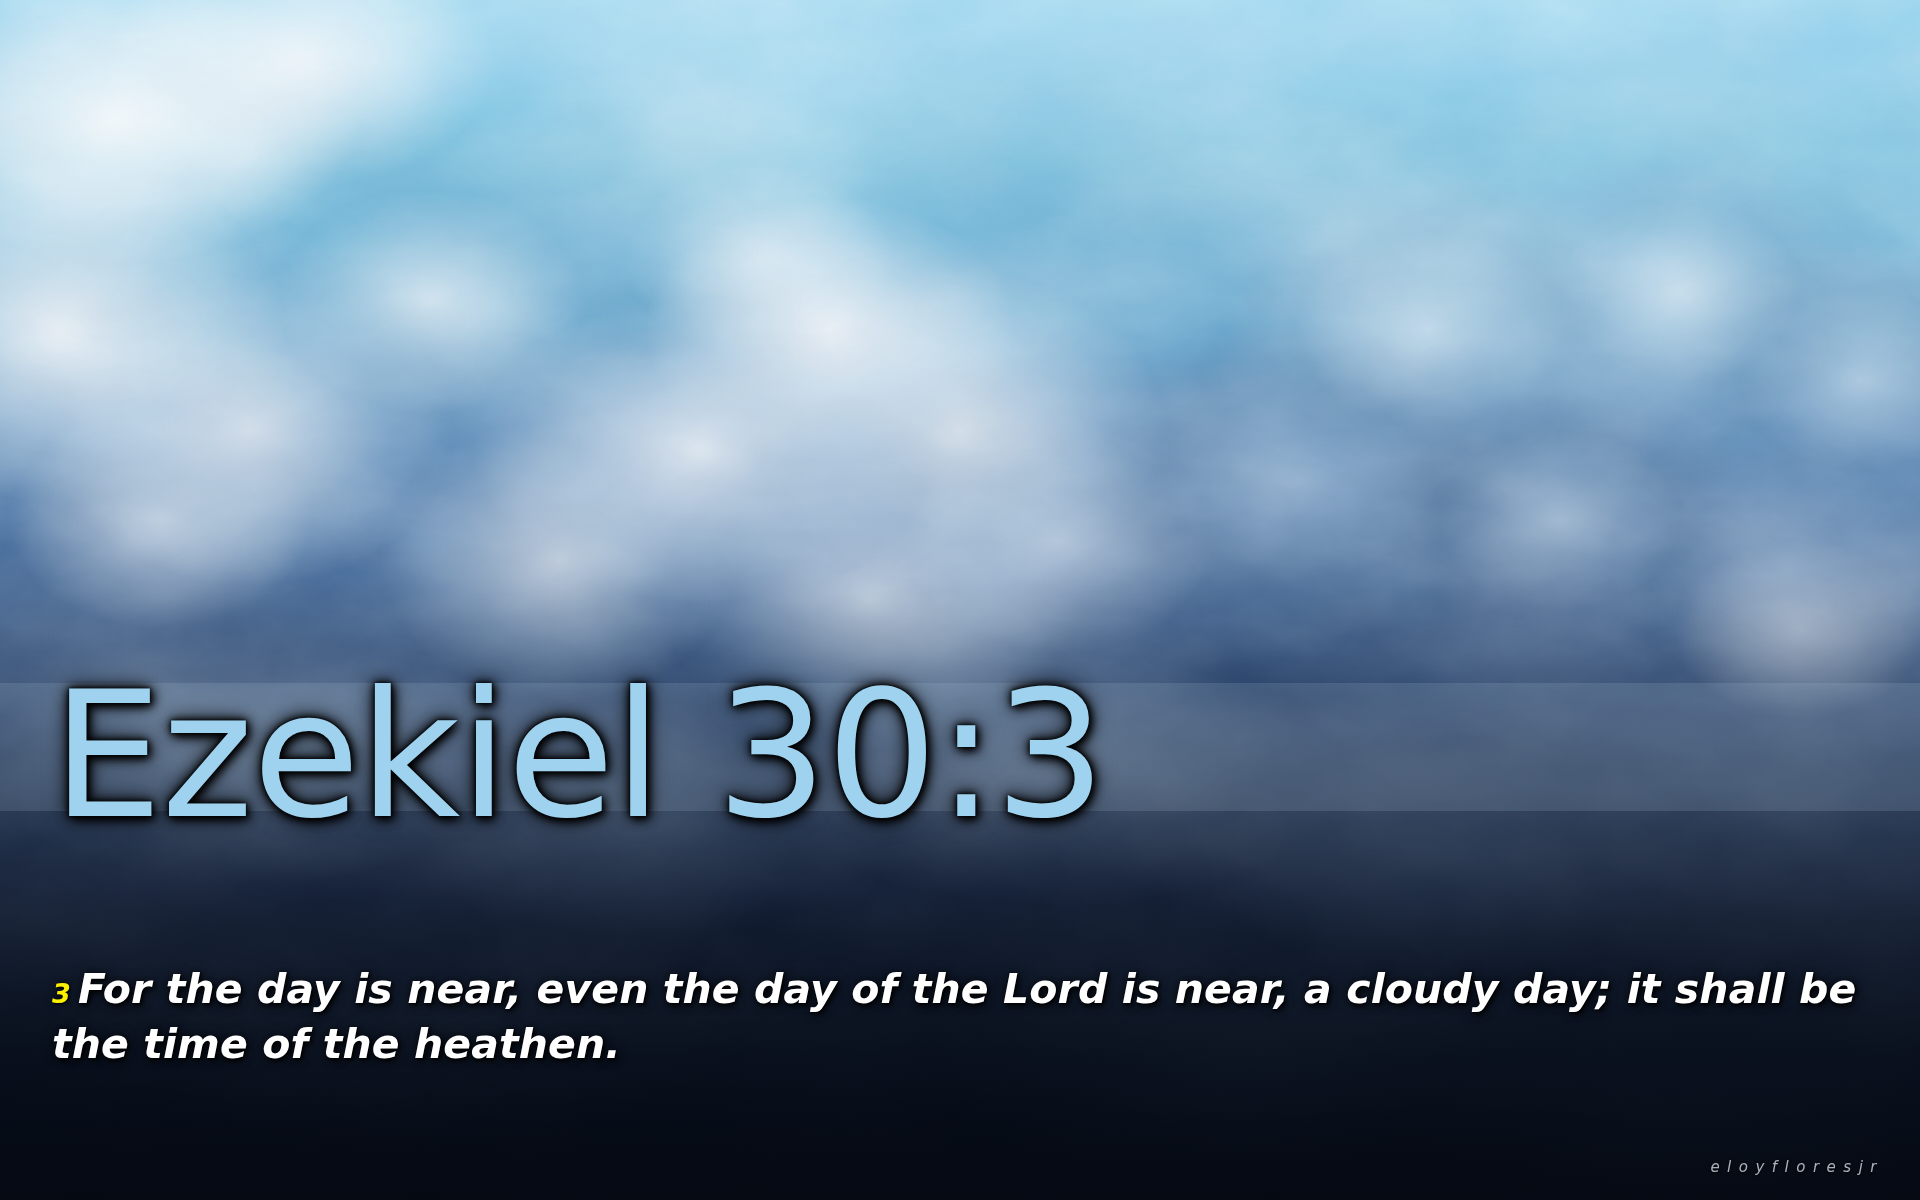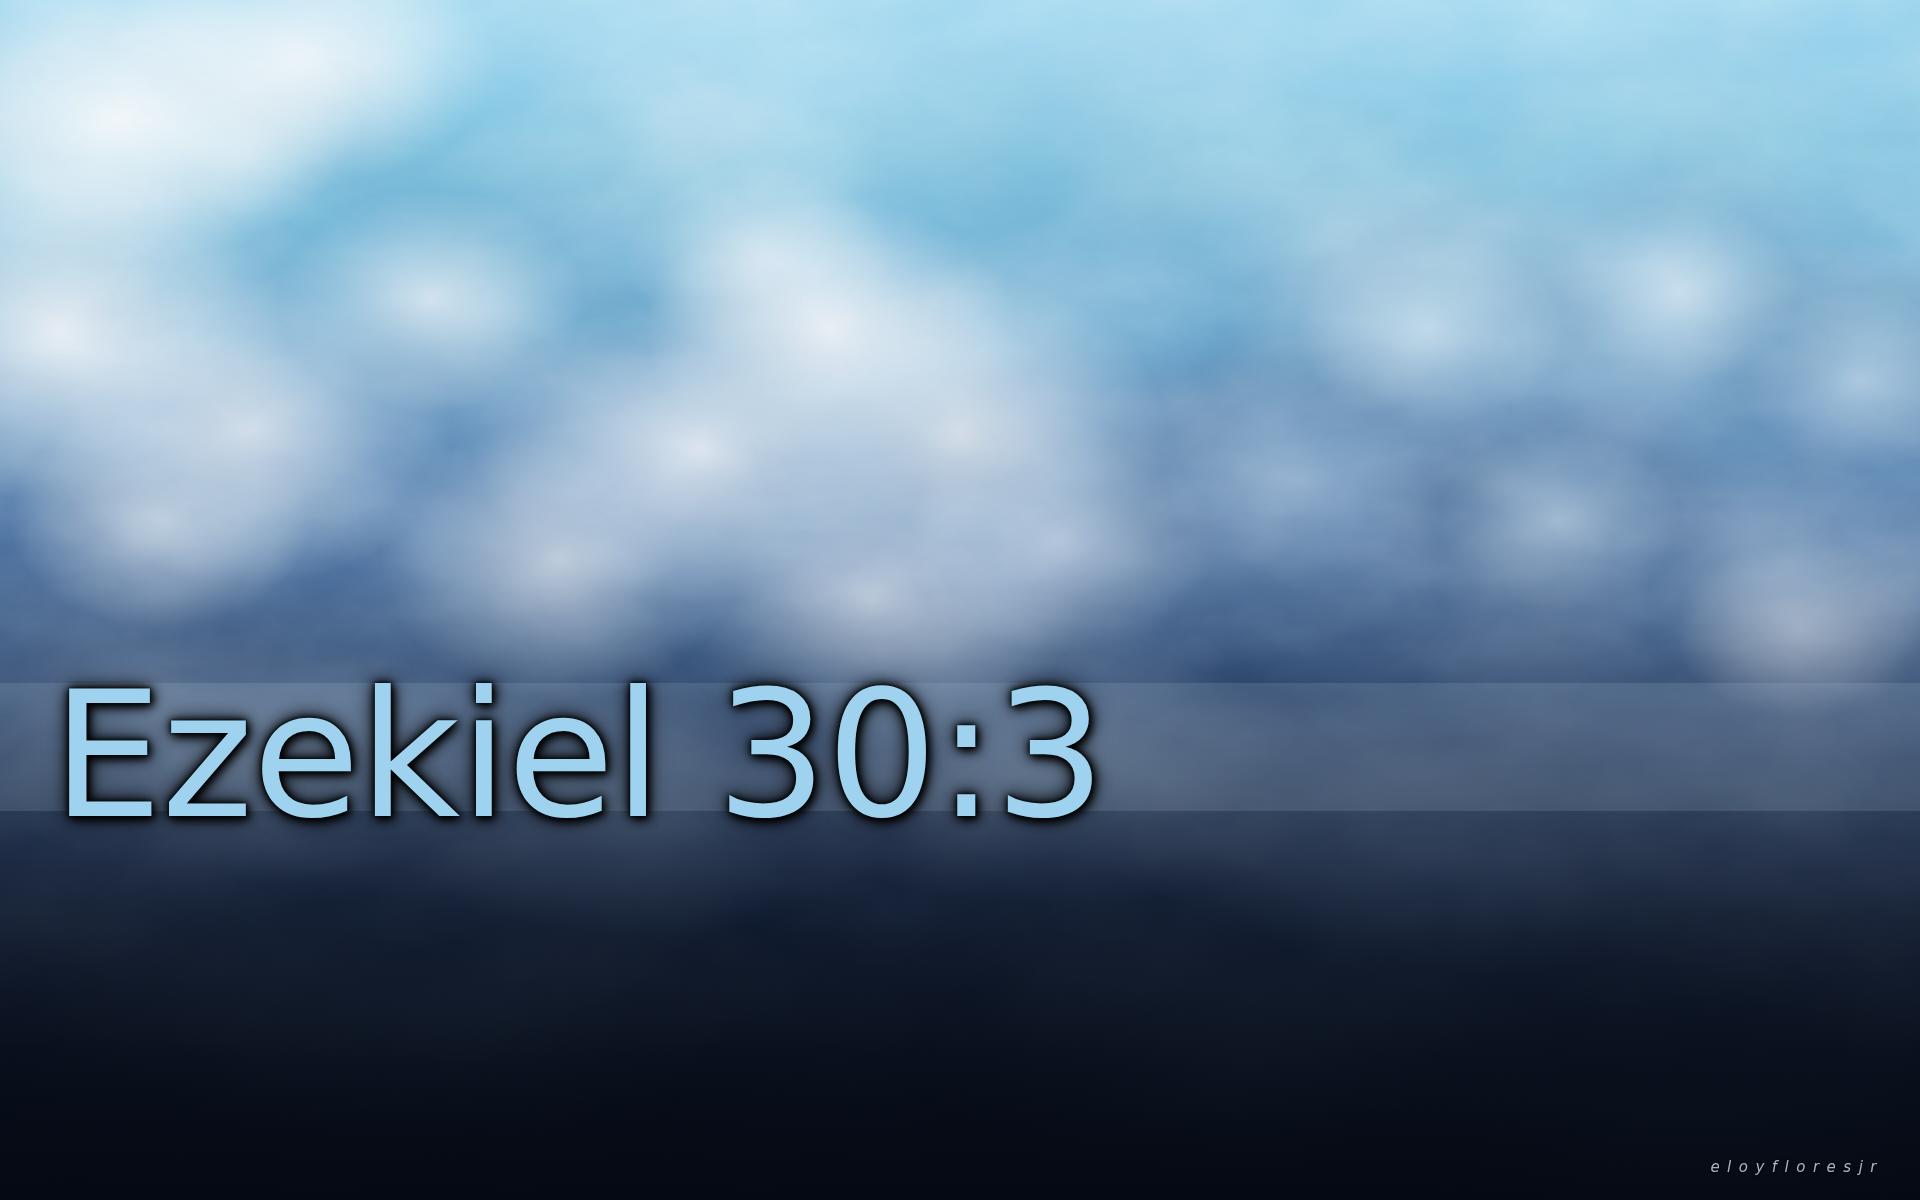--- a/index.html
+++ b/index.html
@@ -244,17 +244,20 @@
     </svg>
   </div>
 
   <div class="bg-layer" id="storm-vignette"></div>
   <div id="title-band"></div>
 
   <div id="verse-overlay">
 
     <div id="reference-title">Ezekiel 30:3</div>
 
+    <div id="verse-body">
+      <span id="verse-number">3</span><span>For the day is near, even the day of the Lord is near, a cloudy day; it shall be the time of the heathen.</span>
+    </div>
 
     <div id="watermark">eloyfloresjr</div>
 
   </div>
 </div>
 
 </body></html>

